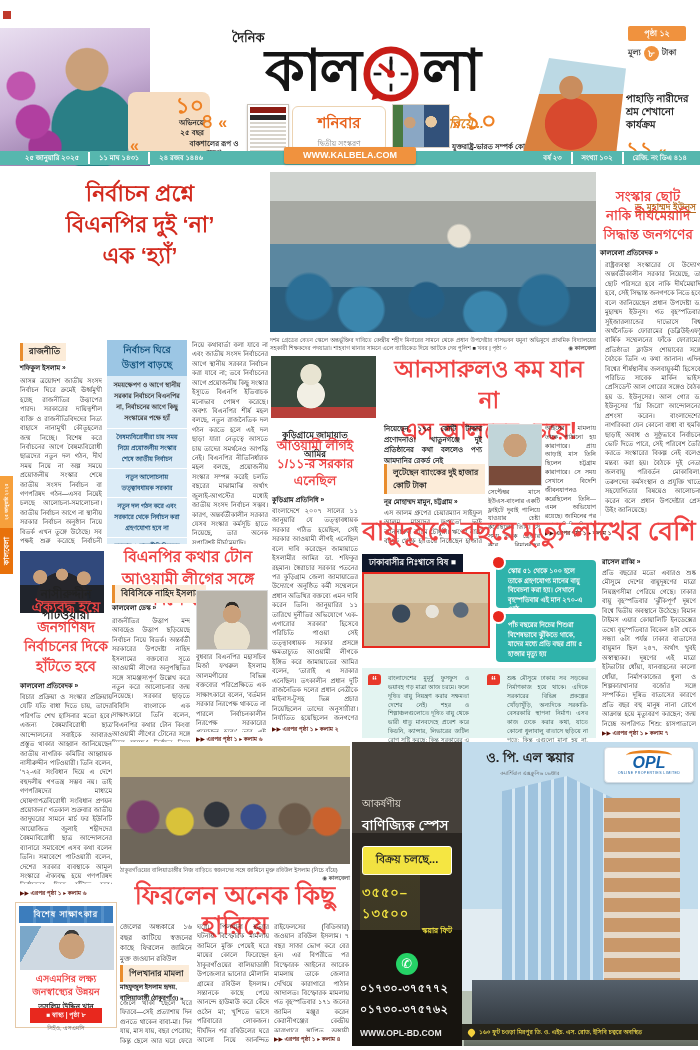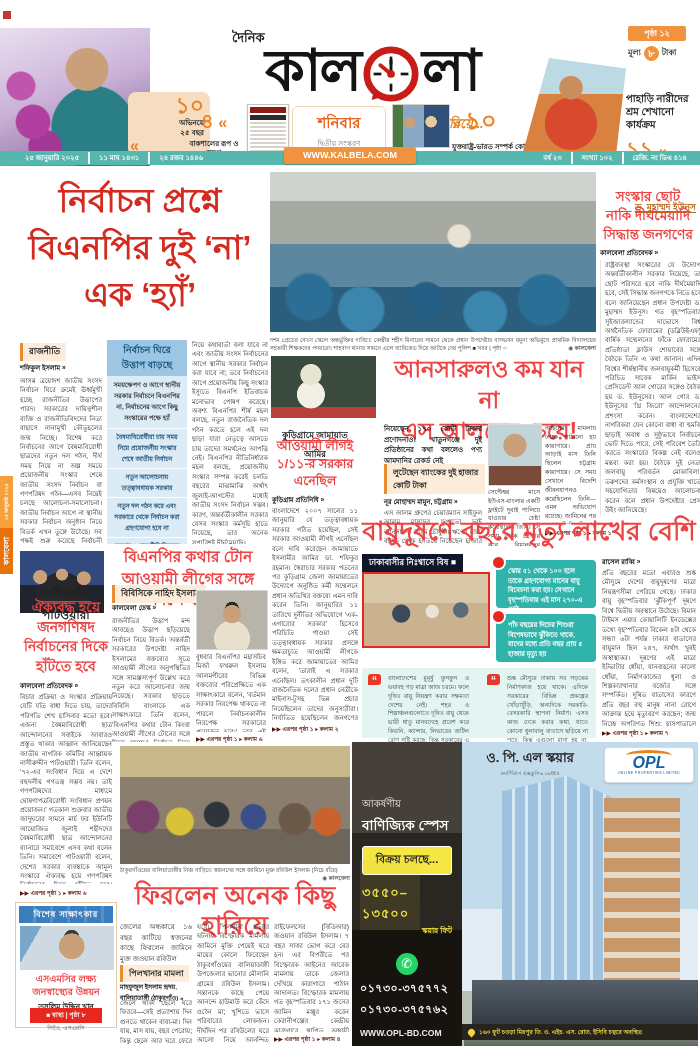--- a/index.html
+++ b/index.html
@@ -129,21 +129,21 @@
     </div>
     <div style="flex:1;"></div>
     <div style="display:flex;margin-right:4px;">
       <span class="teal-seg">বর্ষ ২৩</span>
       <span class="teal-seg">সংখ্যা ১০২</span>
       <span class="teal-seg">রেজি. নং ডিএ ৪১৪</span>
     </div>
   </div>
   <div class="abs" style="left:284px;top:147px;width:132px;height:17px;background:#f0923e;border-radius:2px;color:#fff;font-size:9px;font-weight:800;text-align:center;line-height:17px;box-shadow:0 1px 2px rgba(0,0,0,.25);">WWW.KALBELA.COM</div>
 
-  <div class="abs hl" style="left:12px;top:178px;width:256px;font-size:33px;line-height:1.42;color:#d32b1f;">নির্বাচন প্রশ্নে
+  <div class="abs hl" style="left:12px;top:178px;width:256px;font-size:22px;line-height:1.42;color:#d32b1f;">নির্বাচন প্রশ্নে
 বিএনপির দুই ‘না’
 এক ‘হ্যাঁ’</div>
 
   <div class="abs" style="left:20px;top:340px;"><span class="kk">রাজনীতি</span></div>
   <div class="abs by" style="left:20px;top:362px;">শফিকুল ইসলাম »</div>
   <div class="abs bt" style="left:20px;top:376px;width:82px;height:168px;">আসন্ন ত্রয়োদশ জাতীয় সংসদ নির্বাচন ঘিরে ক্রমেই ঊর্ধ্বমুখী হচ্ছে রাজনীতির উত্তাপের পারদ। সরকারের দায়িত্বশীল ব্যক্তি ও রাজনীতিবিদদের নিত্য বাহাসে নানামুখী কৌতূহলের জন্ম নিচ্ছে। বিশেষ করে নির্বাচনের আগে বৈষম্যবিরোধী ছাত্রদের নতুন দল গঠন, দীর্ঘ সময় নিয়ে না অল্প সময়ে প্রয়োজনীয় সংস্কার শেষে জাতীয় সংসদ নির্বাচন বা গণপরিষদ গঠন—এসব নিয়েই চলছে আলোচনা-সমালোচনা। জাতীয় নির্বাচন আগে না স্থানীয় সরকার নির্বাচন অনুষ্ঠান নিয়ে বিতর্ক এখন তুঙ্গে উঠেছে। সব পক্ষই শুরু করেছে নির্বাচনী হিসাবনিকাশ।</div>
 
   <div class="abs" style="left:107px;top:340px;width:80px;height:204px;background:#dcecf7;overflow:hidden;">
     <div style="background:#9cc6e4;color:#14537d;font-size:9.5px;font-weight:800;text-align:center;padding:3px 2px;white-space:pre-line;">নির্বাচন ঘিরে
 উত্তাপ বাড়ছে</div>

